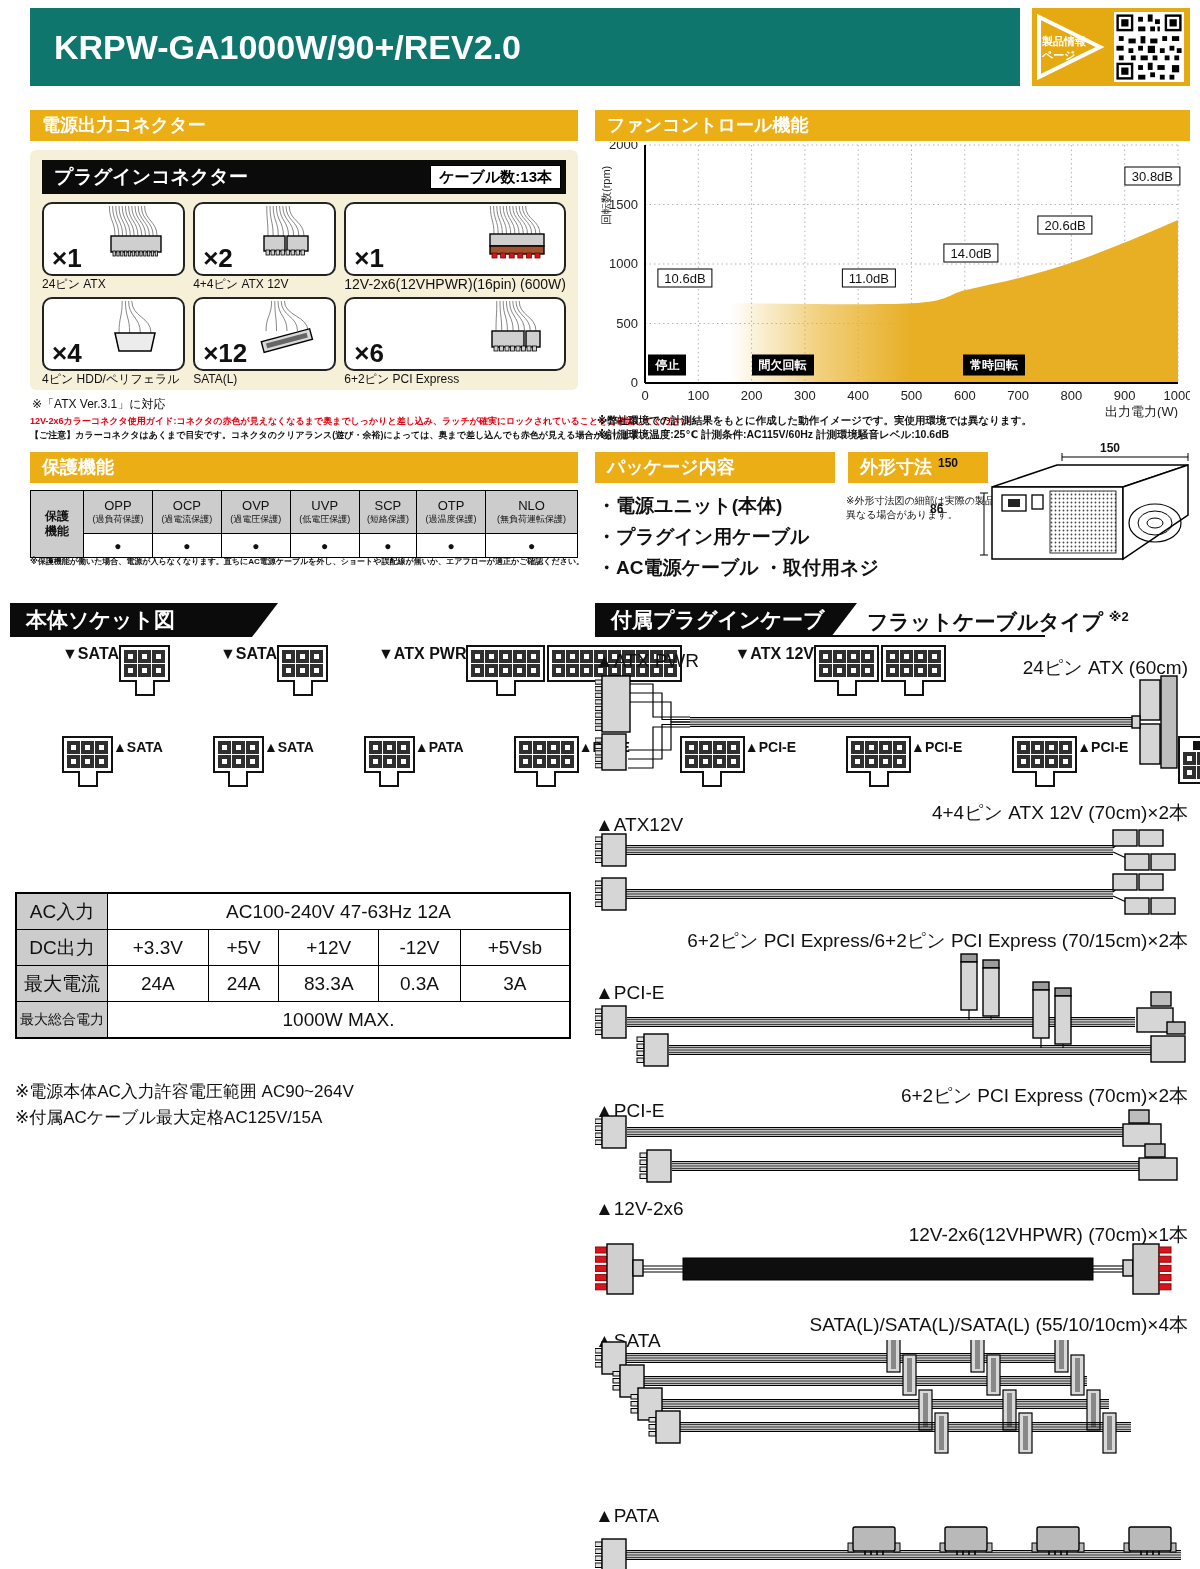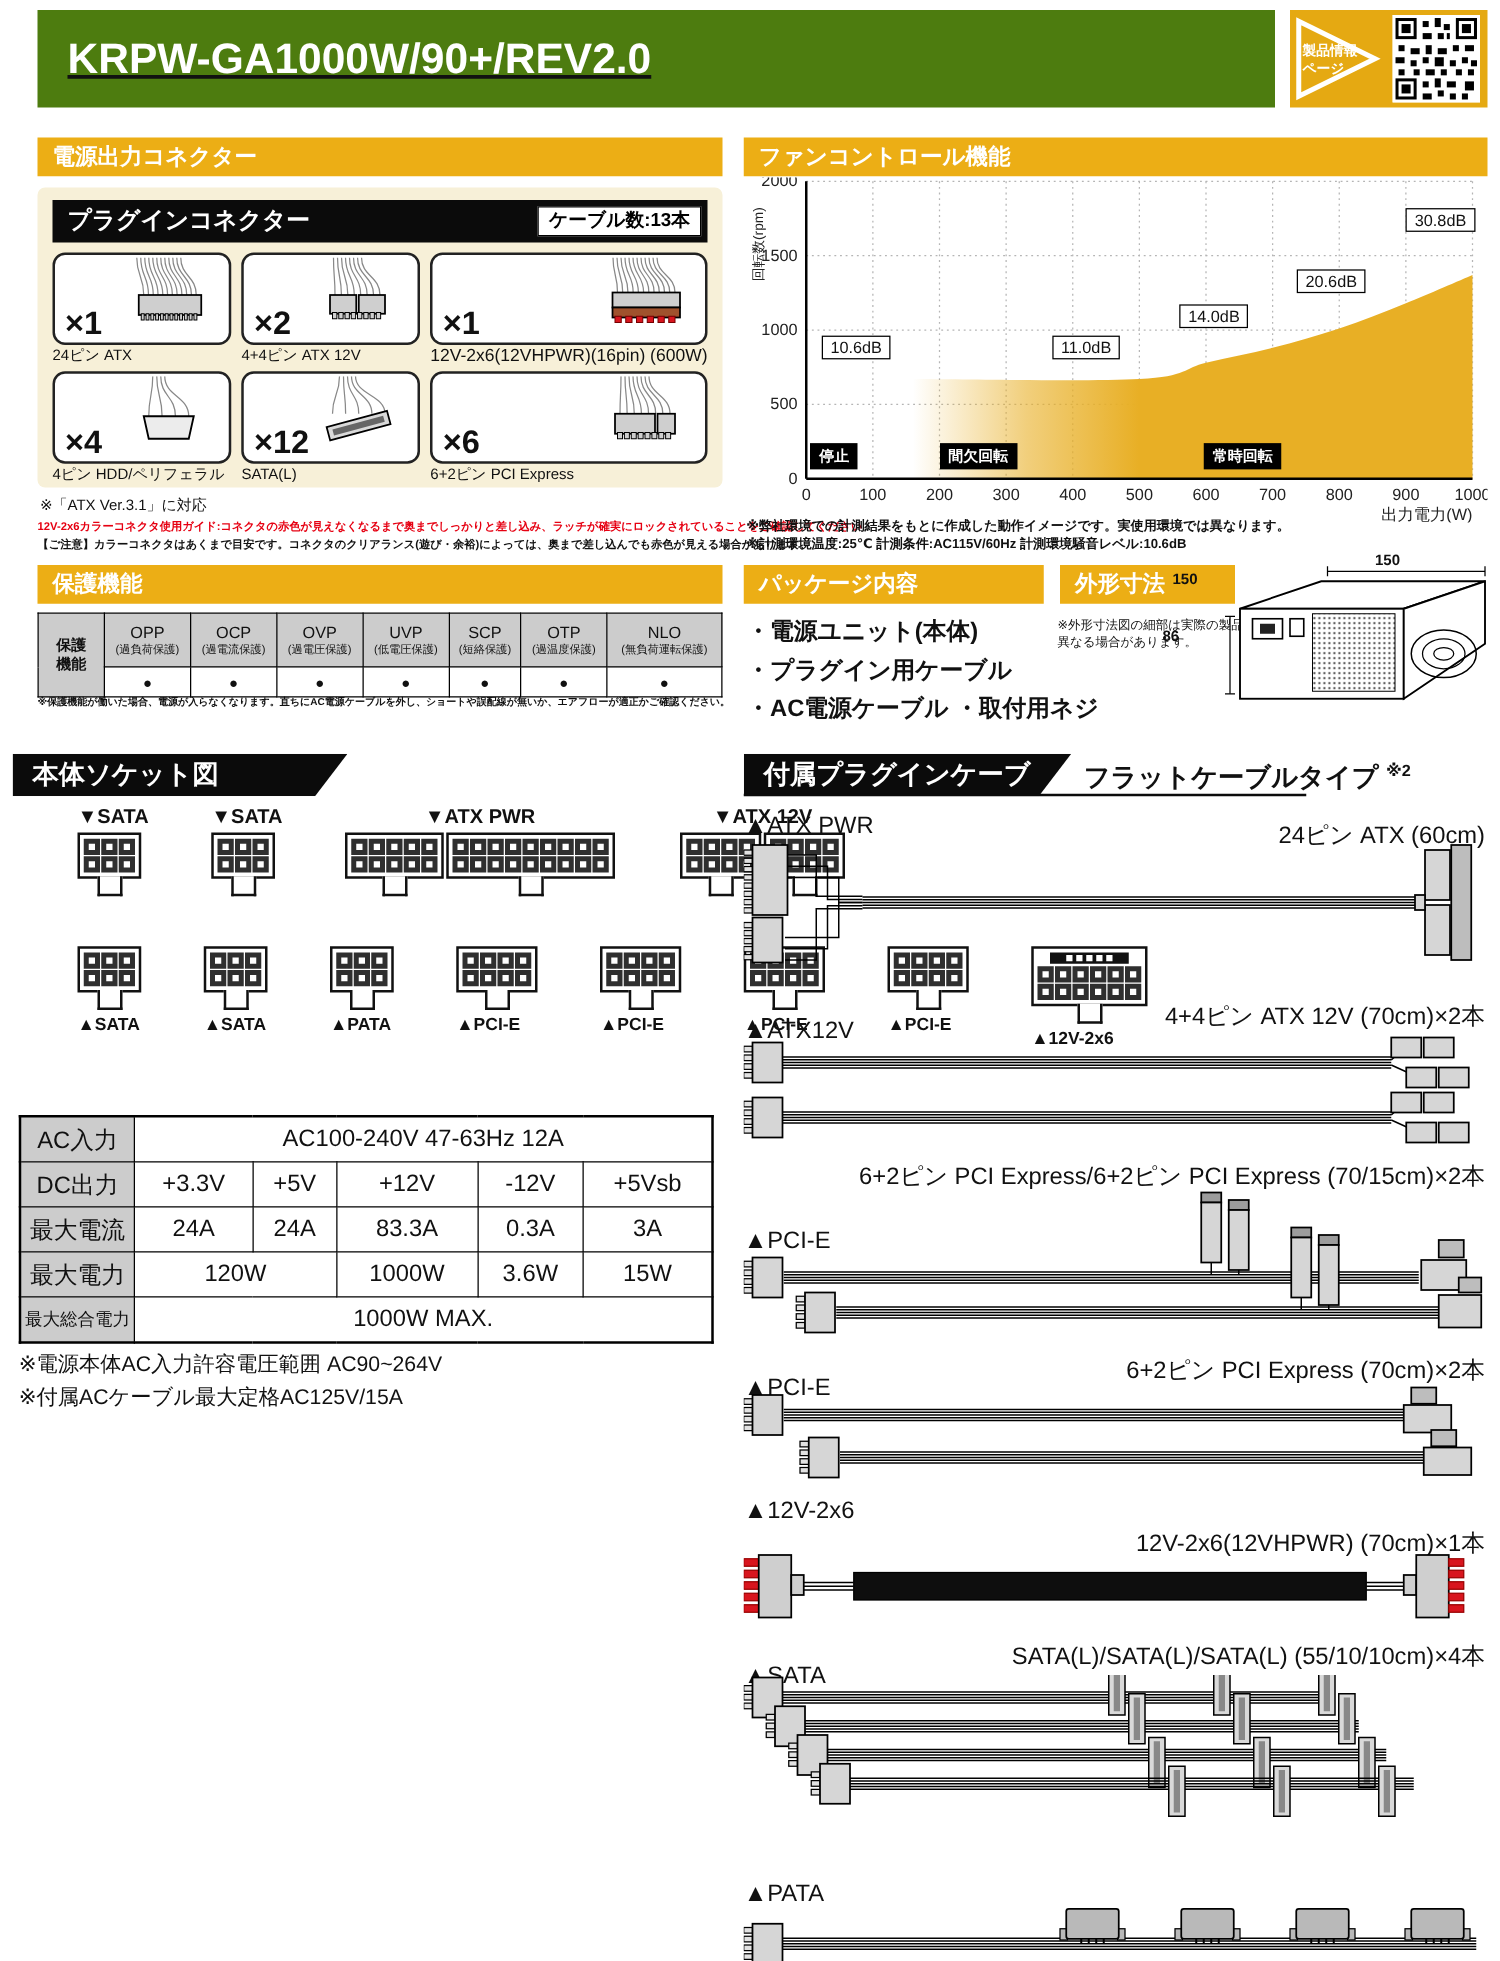--- a/index.html
+++ b/index.html
@@ -6,21 +6,21 @@
   #page{position:relative;width:1200px;height:1569px;background:#fff;overflow:hidden;
         font-family:"Liberation Sans","DejaVu Sans",sans-serif;color:#111;}
   .abs{position:absolute;}
   
   .bar{position:absolute;background:#ECAE15;color:#fff;font-weight:bold;font-size:18px;
        height:31px;line-height:31px;padding:0 12px;box-sizing:border-box;}
   
   .blackbanner{position:absolute;background:#0b0b0b;color:#fff;font-weight:bold;font-size:21px;
        height:34px;line-height:34px;padding:0 16px;box-sizing:border-box;
        clip-path:polygon(0 0,100% 0,calc(100% - 26px) 100%,0 100%);}
-  #banner{position:absolute;left:30px;top:8px;width:990px;height:78px;background:#4d7c0f;text-decoration:underline;}
+  #banner{position:absolute;left:30px;top:8px;width:990px;height:78px;background:#0f766e;}
   #banner-title{font-size:34px;font-weight:bold;color:#fff;line-height:78px;padding-left:24px;}
   #info-block{position:absolute;left:1032px;top:8px;width:158px;height:78px;background:#E5A912;}
   #info-text{position:absolute;left:10px;top:27px;color:#fff;font-size:11px;font-weight:bold;
        line-height:1.25;white-space:pre-line;}
   #beige-panel{position:absolute;left:30px;top:150px;width:548px;height:240px;background:#F7F0D8;
        border-radius:6px;}
   #plugin-head{position:absolute;left:12px;top:10px;width:524px;height:34px;background:#0b0b0b;color:#fff;}
   #plugin-head-title{font-size:19px;font-weight:bold;line-height:34px;padding-left:12px;}
   #cable-count{position:absolute;right:5px;top:5px;bottom:5px;background:#fff;color:#000;
        border:1px solid #000;font-weight:bold;font-size:15px;line-height:22px;padding:0 8px;}
@@ -45,21 +45,21 @@
   .ptab td{border:1.5px solid #000;text-align:center;vertical-align:middle;}
   .prow{background:#ccc;width:50px;font-size:12px;font-weight:bold;line-height:1.25;}
   .phead{background:#ccc;height:40px;}
   .pabbr{font-size:13px;}
   .pfull{font-size:9px;}
   .pdot{height:21px;font-size:12px;background:#fff;}
   
   .pkg-item{font-size:19px;font-weight:bold;line-height:31px;color:#111;}
   
   #sock-top,#sock-bottom{display:flex;gap:2px;align-items:flex-start;}
-  .sgroup{display:flex;flex-direction:column;padding-left:48px;}
+  .sgroup{display:flex;flex-direction:row;padding-left:48px;}
   .sgl{font-weight:bold;font-size:16px;white-space:nowrap;height:21px;}
   .sgl.center{text-align:center;}
   .sgl-b{font-weight:bold;font-size:14px;white-space:nowrap;height:20px;margin-top:3px;}
   .srow{display:flex;gap:2px;align-items:flex-start;}
   .sock{display:flex;flex-direction:column;align-items:center;}
   .spins{display:grid;gap:1px;background:#fff;border:2px solid #111;padding:3px;}
   .pin{width:13px;height:13px;background:#2f2f2f;position:relative;}
   .pin::after{content:"";position:absolute;left:4px;top:4px;width:5px;height:5px;background:#fff;}
   .stab{width:16px;height:14px;border:2px solid #111;border-top:none;background:#fff;margin-top:-2px;}
   .sense{grid-column:1/-1;height:9px;background:#111;margin:0 10px 1px;display:flex;gap:3px;
@@ -714,27 +714,20 @@
             <td class="scell">-12V</td>
             <td class="scell">+5Vsb</td>
           </tr>
           <tr>
             <td class="shead">最大電流</td>
             <td class="scell">24A</td>
             <td class="scell">24A</td>
             <td class="scell">83.3A</td>
             <td class="scell">0.3A</td>
             <td class="scell">3A</td>
-          </tr>
-          <tr>
-            <td class="shead">最大電力</td>
-            <td class="scell" colspan="2">120W</td>
-            <td class="scell">1000W</td>
-            <td class="scell">3.6W</td>
-            <td class="scell">15W</td>
           </tr>
           <tr>
             <td class="shead small">最大総合電力</td>
             <td class="scell" colspan="5">1000W MAX.</td>
           </tr>
         </tbody>
       </table>
     </div>
   <div class="note" style="left:15px;top:1080px;font-size:17px">※電源本体AC入力許容電圧範囲 AC90~264V</div>
   <div class="note" style="left:15px;top:1106px;font-size:17px">※付属ACケーブル最大定格AC125V/15A</div>

